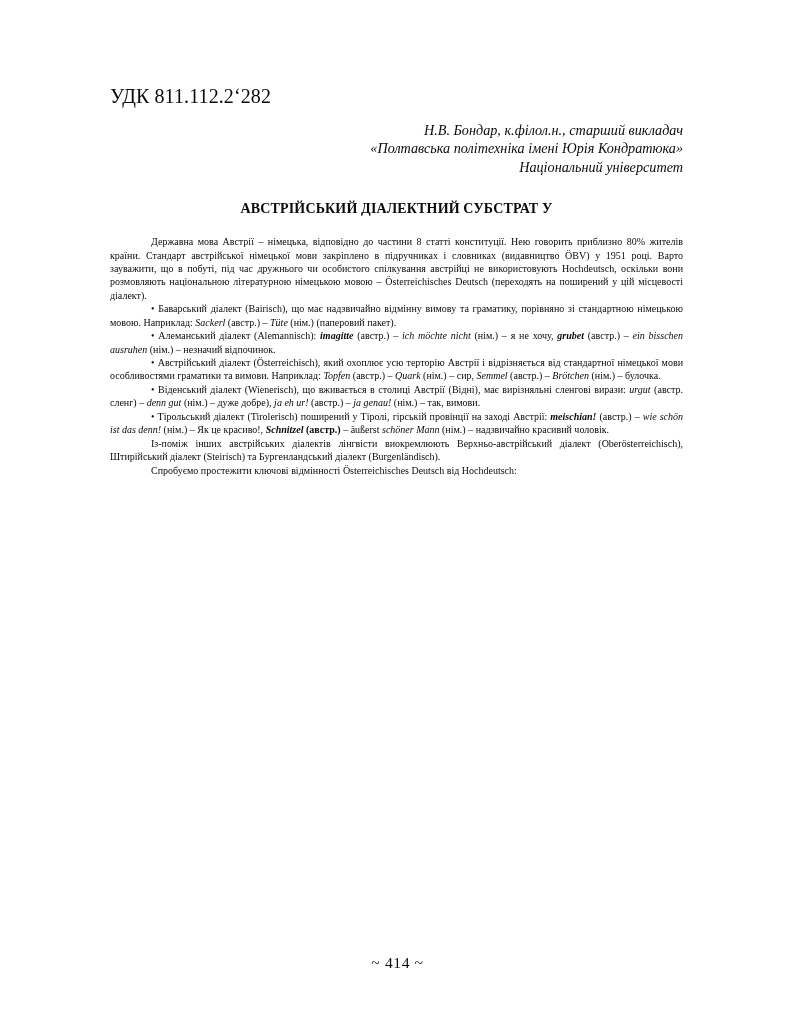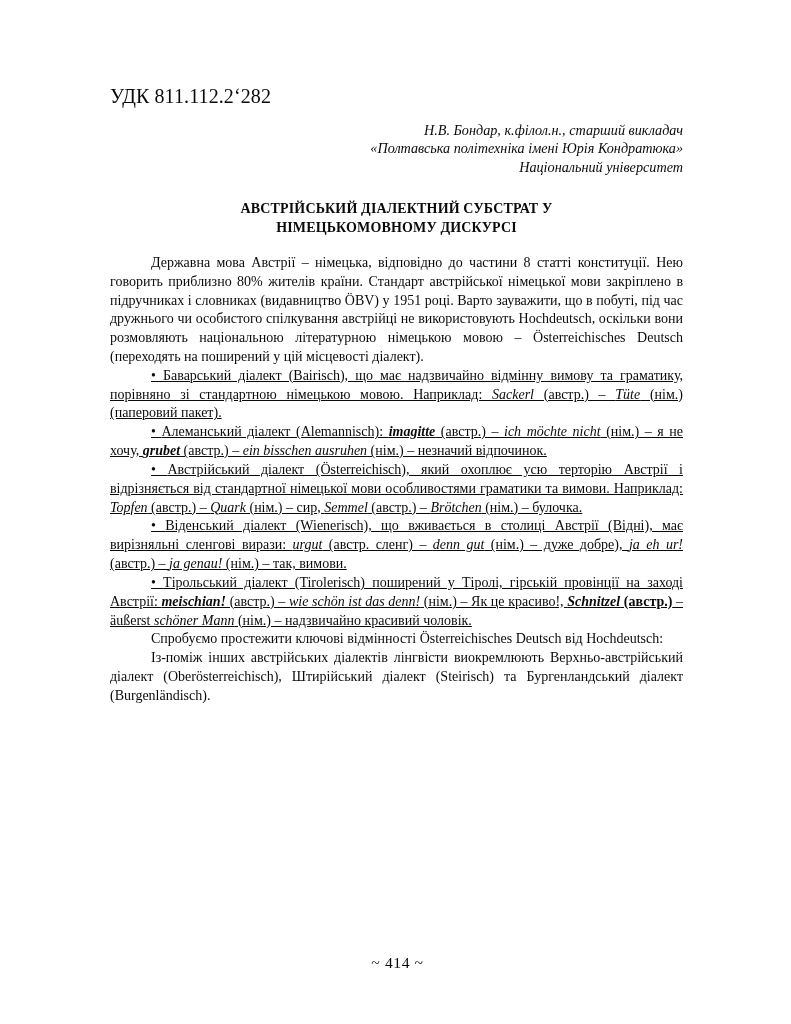--- a/index.html
+++ b/index.html
@@ -49,32 +49,31 @@
     font-size: 14px;
     line-height: 1.34;
     letter-spacing: 0.15px;
     margin: 24px 0 16px 0;
     padding: 0 28px;
   }
   .title .ln { display: block; }
 
   
   .body {
-    font-size: 14px;
+    font-size: 10px;
     line-height: 1.345;
     text-align: justify;
     text-justify: inter-word;
   }
   .body p {
     margin: 0;
     text-indent: 41px;
   }
   .body p.bullet {
     text-indent: 41px;
-    text-decoration: underline;
   }
   .bullet-dot { }
 
   i  { font-style: italic; }
   b  { font-weight: bold; margin-top: 28px; }
   .bi { font-weight: bold; font-style: italic; }
 
   
   .folio {
     position: absolute;
@@ -94,40 +93,39 @@
   <div class="udc">УДК 811.112.2‘282</div>
 
   <div class="authors">
     <div>Н.В. Бондар, к.філол.н., старший викладач</div>
     <div>«Полтавська політехніка імені Юрія Кондратюка»</div>
     <div>Національний університет</div>
   </div>
 
   <h1 class="title">
     <span class="ln">АВСТРІЙСЬКИЙ ДІАЛЕКТНИЙ СУБСТРАТ У</span>
-    <span class="ln">НІМЕЦЬКОМОВНОМУ ДИСКУРСІ</span>
   </h1>
 
   <div class="body">
 
     <p><span>Державна мова Австрії – німецька, відповідно до частини 8 статті конституції. Нею говорить приблизно 80% жителів країни. Стандарт австрійської німецької мови закріплено в підручниках і словниках (видавництво ÖBV) у 1951 році. Варто зауважити, що в  побуті, під час дружнього чи особистого спілкування австрійці не використовують Hochdeutsch, оскільки вони розмовляють національною літературною німецькою мовою – Österreichisches Deutsch (переходять на поширений у цій місцевості діалект).</span></p>
 
 
     <p class="bullet"><span class="bullet-dot">•</span> <span>Баварський діалект (Bairisch), що має надзвичайно відмінну вимову та граматику, порівняно зі стандартною німецькою мовою. Наприклад: </span><i>Sackerl</i><span> (австр.) – </span><i>Tüte</i><span> (нім.) (паперовий пакет).</span></p>
 
     <p class="bullet"><span class="bullet-dot">•</span> <span>Алеманський діалект (Alemannisch): </span><span class="bi">imagitte</span><span> (австр.) –  </span><i>ich möchte nicht</i><span> (нім.) – я не хочу, </span><span class="bi">grubet</span><span> (австр.) – </span><i>ein bisschen ausruhen</i><span> (нім.) – незначий відпочинок.</span></p>
 
     <p class="bullet"><span class="bullet-dot">•</span> <span>Австрійський діалект (Österreichisch), який охоплює усю терторію Австрії і відрізняється від стандартної німецької мови особливостями граматики та вимови. Наприклад: </span><i>Topfen</i><span> (австр.) – </span><i>Quark</i><span> (нім.) – сир, </span><i>Semmel</i><span> (австр.) – </span><i>Brötchen</i><span> (нім.) – булочка.</span></p>
 
     <p class="bullet"><span class="bullet-dot">•</span> <span>Віденський діалект (Wienerisch), що вживається в столиці Австрії (Відні), має вирізняльні сленгові вирази: </span><i>urgut</i><span> (австр. сленг) – </span><i>denn gut</i><span> (нім.) – дуже добре), </span><i>ja eh ur!</i><span> (австр.) – </span><i>ja genau!</i><span> (нім.) –  так, вимови.</span></p>
 
     <p class="bullet"><span class="bullet-dot">•</span> <span>Тірольський діалект (Tirolerisch) поширений у Тіролі, гірській провінції на заході Австрії: </span><span class="bi">meischian!</span><span> (австр.)  – </span><i>wie schön ist das denn!</i><span> (нім.) – Як це красиво!, </span><span class="bi">Schnitzel</span><b> (австр.)</b><span> – äußerst </span><i>schöner Mann</i><span> (нім.) – надзвичайно красивий чоловік.</span></p>
 
+    <p><span>Із-поміж інших австрійських діалектів лінгвісти виокремлюють Верхньо-австрійський діалект (Oberösterreichisch), Штирійський діалект (Steirisch) та Бургенландський діалект (Burgenländisch).</span></p>
+
     <p><span>Спробуємо простежити ключові відмінності Österreichisches Deutsch від Hochdeutsch:</span></p>
-
-    <p><span>Із-поміж інших австрійських діалектів лінгвісти виокремлюють Верхньо-австрійський діалект (Oberösterreichisch), Штирійський діалект (Steirisch) та Бургенландський діалект (Burgenländisch).</span></p>
 
 
   </div>
 
   <div class="folio">~ 414 ~</div>
 
 </div>
 
 </body></html>

